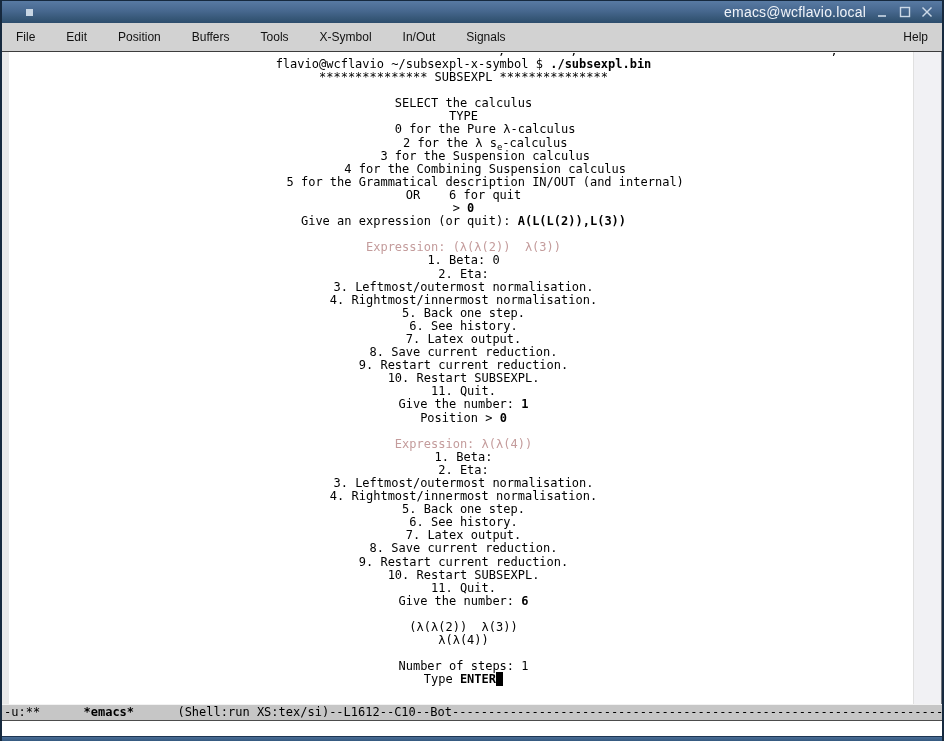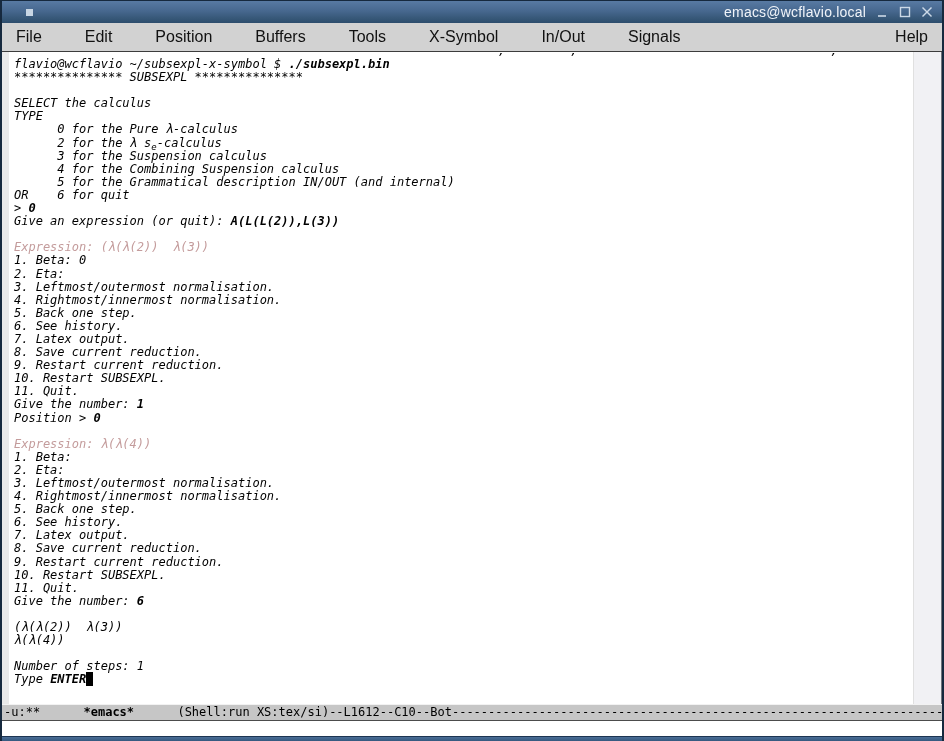--- a/index.html
+++ b/index.html
@@ -6,20 +6,21 @@
   body { margin: 0; background: #fff; }
   .window {
     width: 944px; height: 741px;
     display: flex; flex-direction: column;
     border-left: 2px solid #16293e;
     border-right: 2px solid #16293e;
     border-top: 1px solid #16293e;
     background: #8b5cf6;
     font-family: "Liberation Sans", sans-serif;
     overflow: hidden;
+    text-align: center;
   }
   
   .titlebar {
     height: 22px; flex: 0 0 22px;
     background: linear-gradient(180deg, #587aa3 0%, #47688f 45%, #365777 80%, #2d4c6c 100%);
     display: flex; align-items: center;
     padding: 0 6px 0 10px;
     color: #e9eff6;
   }
   .win-icon { width: 7px; height: 7px; background: #c8d6e4; margin-left: 14px; }
@@ -29,28 +30,27 @@
   }
   .win-btns { display: flex; align-items: center; gap: 4px; }
   .win-btn { width: 18px; height: 18px; display: inline-flex; align-items: center; justify-content: center; }
   .win-btn svg { display: block; }
   
   .menubar {
     height: 29px; flex: 0 0 29px;
     background: #d2d2d2;
     border-bottom: 1px solid #3c3c3c;
     display: flex; align-items: center;
-    font-size: 16px; color: #111;
+    font-size: 12px; color: #111;
     padding: 0 10px 0 14px;
-    gap: 12px;
   }
   .menu-item { padding: 3px 0; margin-right: 31px; cursor: default; }
   .menu-help { margin-left: auto; margin-right: 4px; padding: 3px 0; }
   
-  .main { flex: 1 1 auto; display: flex; min-height: 0; background: #fff; font-style: italic; }
+  .main { flex: 1 1 auto; display: flex; min-height: 0; background: #fff; }
   .fringe { flex: 0 0 7px; background: #e9e9e9; }
   .buffer {
     flex: 1 1 auto; overflow: hidden;
     padding: 1px 0 0 5px;
     font-family: "DejaVu Sans Mono", "Liberation Mono", monospace;
     font-size: 12px; line-height: 13.1px; color: #000;
   }
   .line { white-space: pre; height: 13.1px; }
   .line .b   { font-weight: bold; }
   .line .pink{ color: #c49c9c; }

